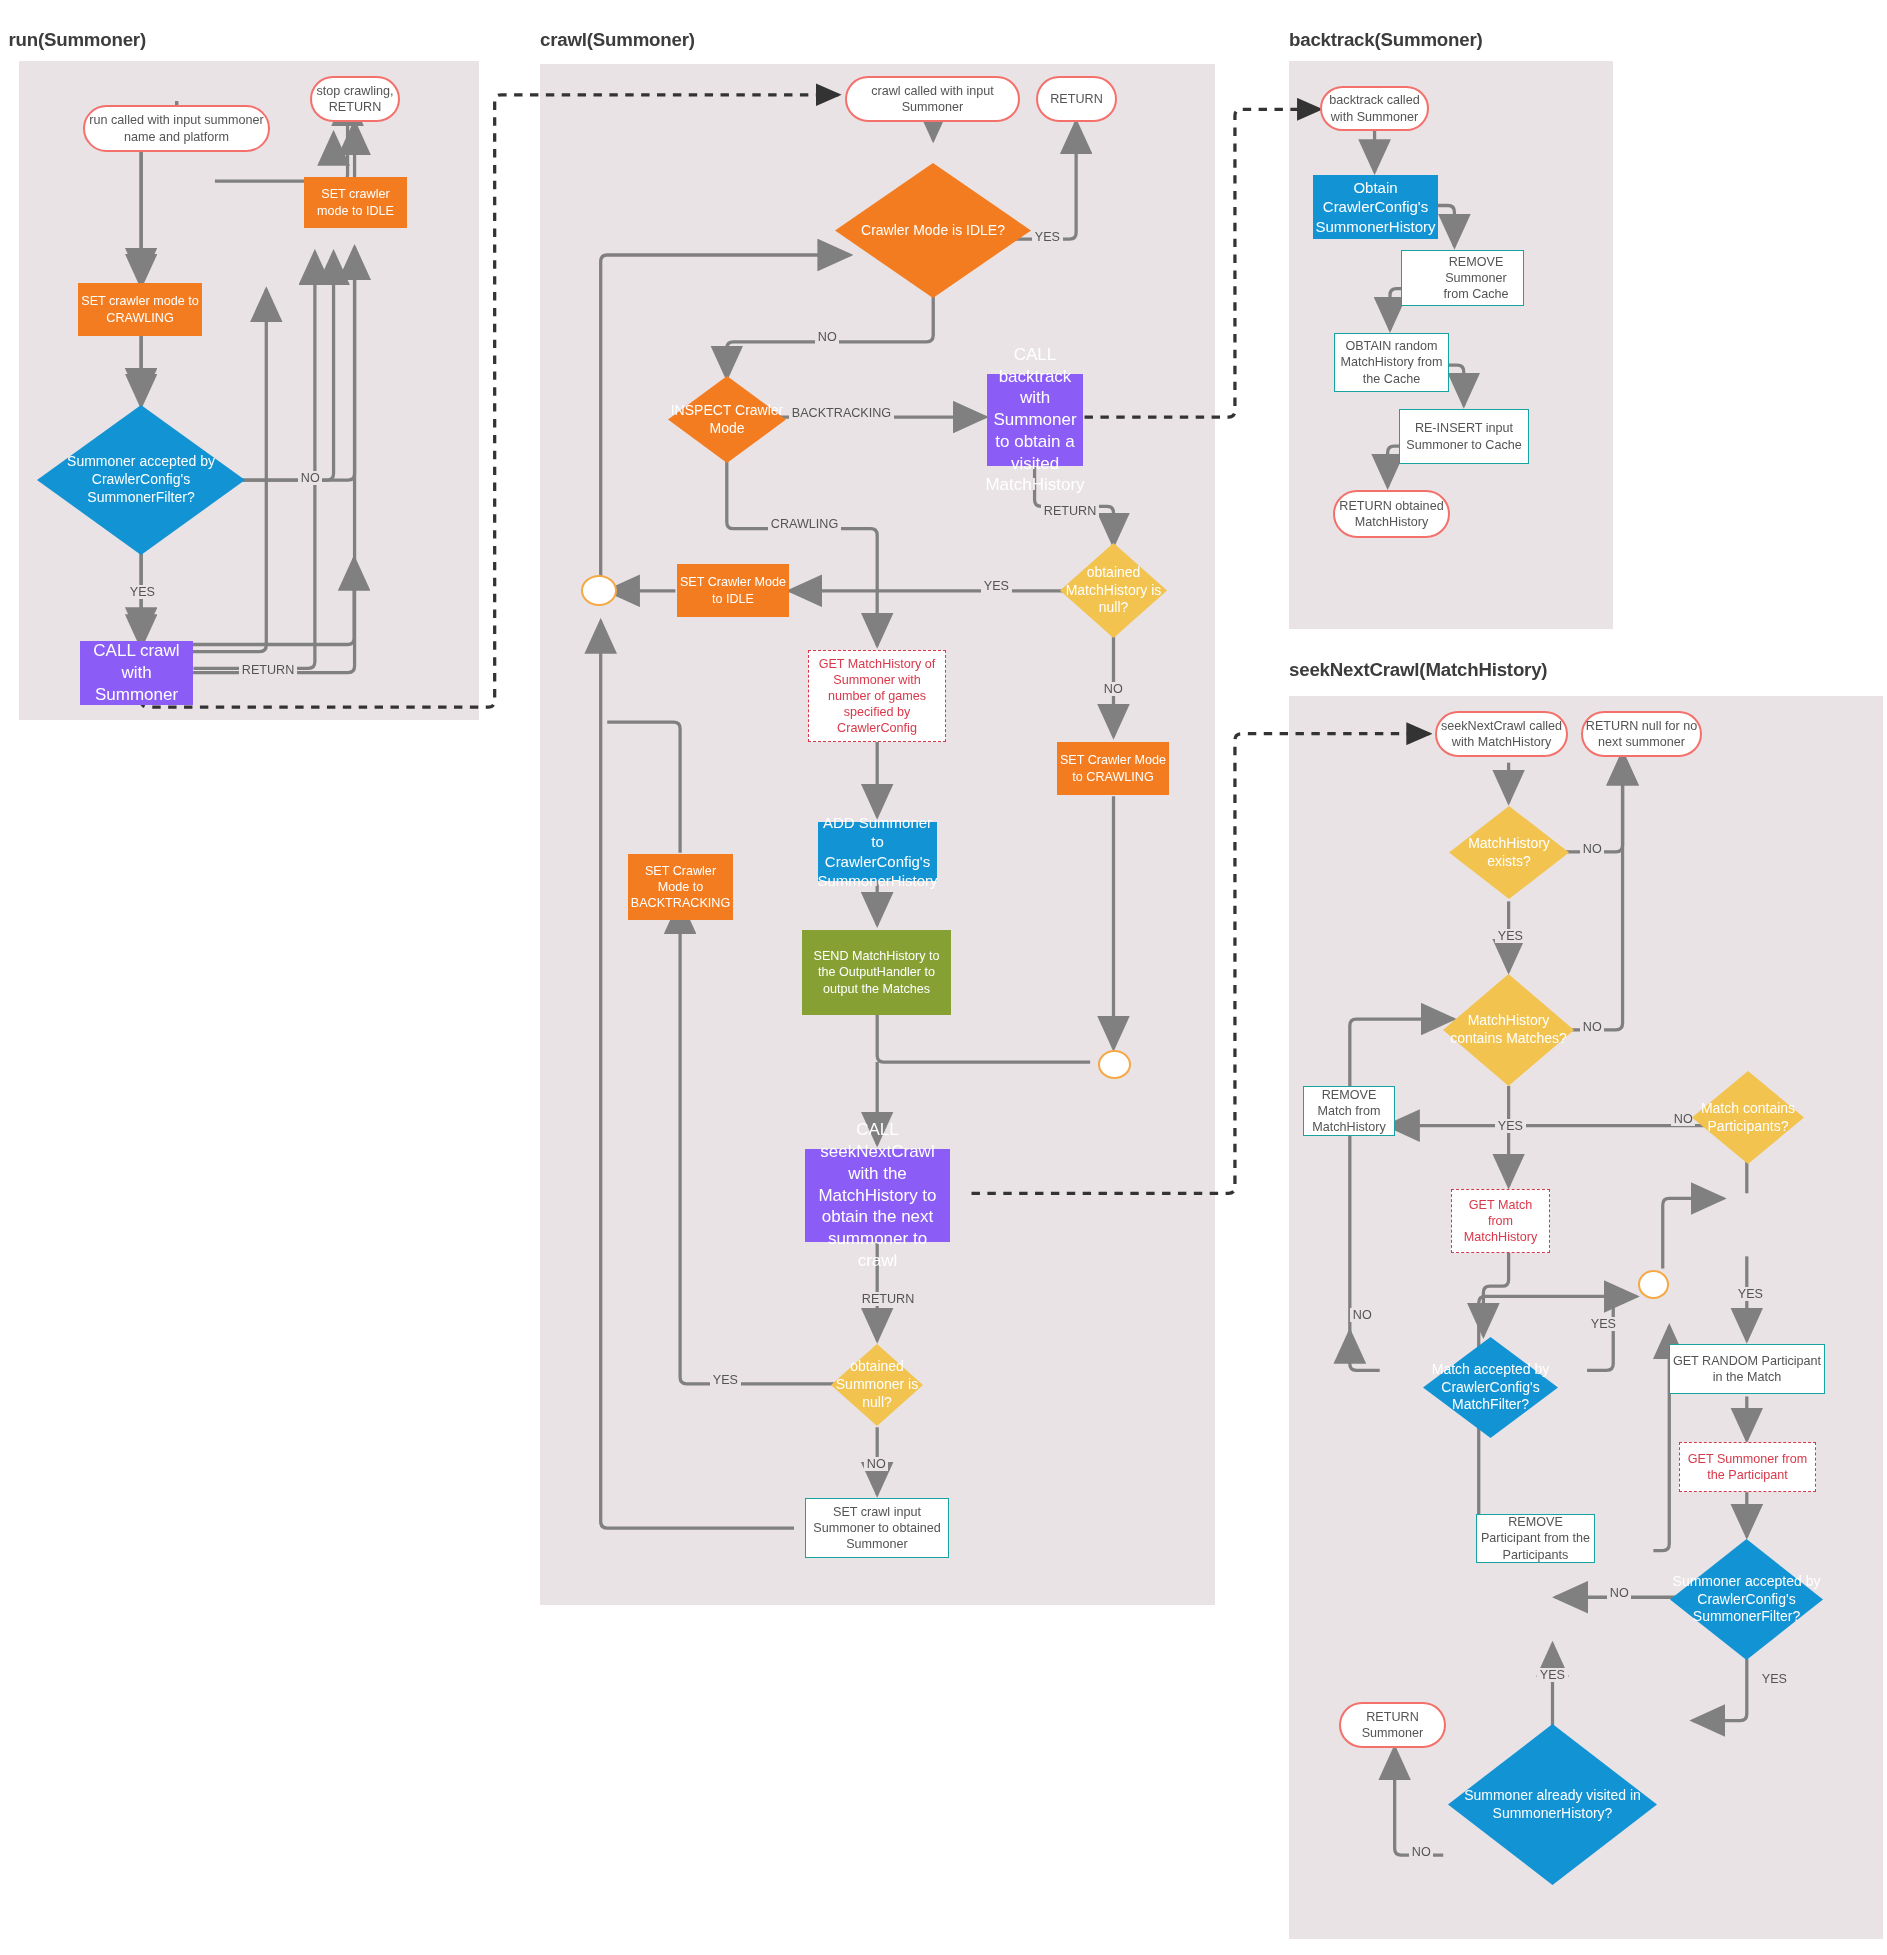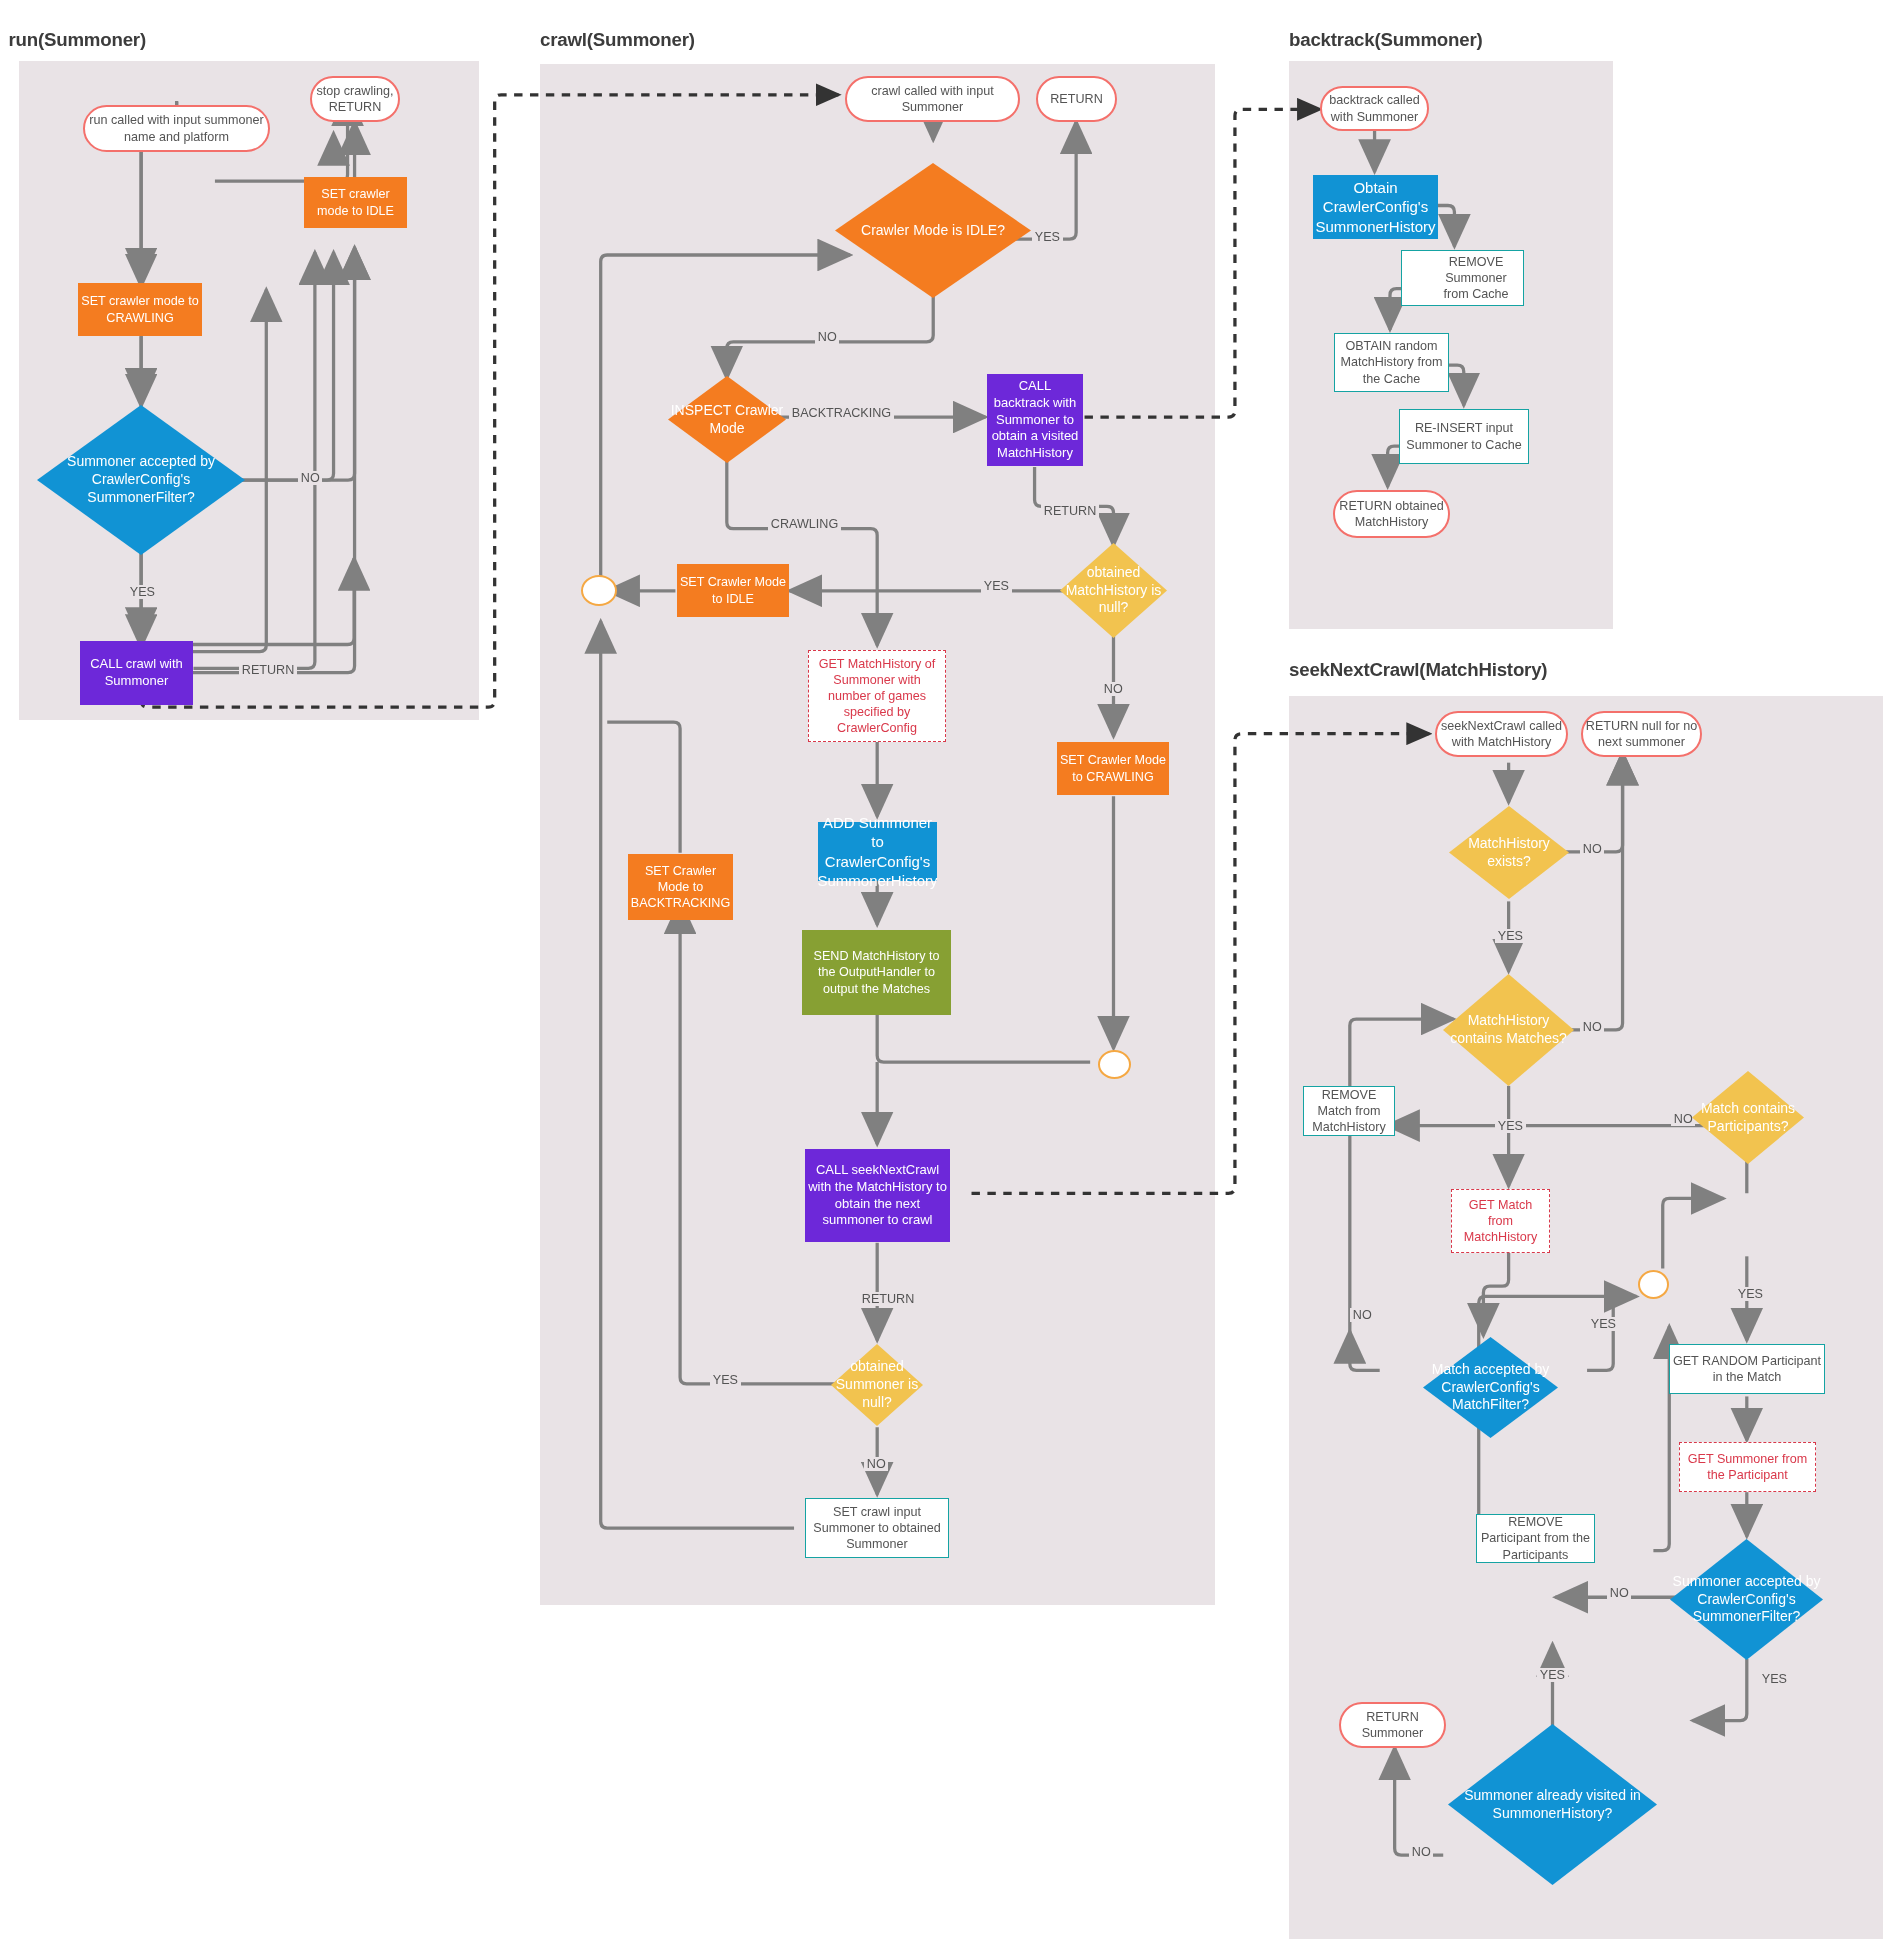--- a/index.html
+++ b/index.html
@@ -7,21 +7,21 @@
   #root{position:relative;width:1887px;height:1955px;background:#fff;overflow:hidden;}
   .panel{position:absolute;background:#e9e3e6;}
   .ptitle{position:absolute;font-size:18.7px;font-weight:bold;color:#3c3c3c;letter-spacing:-0.2px;white-space:nowrap;}
   svg.edges{position:absolute;left:0;top:0;width:1887px;height:1955px;overflow:visible;pointer-events:none;}
   .node{position:absolute;display:flex;align-items:center;justify-content:center;text-align:center;box-sizing:border-box;line-height:1.28;}
   .node span{display:block;padding:0 2.8px;}
   
   .terminator{background:#ffffff;border:2.3px solid #f4706b;border-radius:467px;color:#545454;font-size:12.6px;}
   .proc-orange{background:#f47c20;color:#ffffff;font-size:12.6px;}
   .proc-blue{background:#1193d4;color:#ffffff;font-size:15px;}
-  .proc-red{background:#6d28d9;color:#ffffff;font-size:13px;}
+  .proc-red{background:#8b5cf6;color:#ffffff;font-size:17px;}
   .proc-green{background:#87a033;color:#ffffff;font-size:12.6px;}
   .proc-teal{background:#ffffff;border:1.9px solid #15a3a3;color:#545454;font-size:12.6px;}
   .proc-dashed{background:#ffffff;border:1.9px dashed #d9384a;color:#d9384a;font-size:12.6px;}
   .conn{background:#ffffff;border:2.3px solid #f5a843;border-radius:50%;}
   .dia{position:absolute;display:flex;align-items:center;justify-content:center;text-align:center;color:#fff;font-size:14px;line-height:1.28;}
   .dia .inner{position:relative;z-index:2;padding:0 1.9px;}
   .dia .shape{position:absolute;left:0;top:0;width:100%;height:100%;z-index:1;}
   .lbl{position:absolute;font-size:12.6px;color:#545454;white-space:nowrap;background:#e9e3e6;padding:0 2.8px;}
 </style>
 </head>

